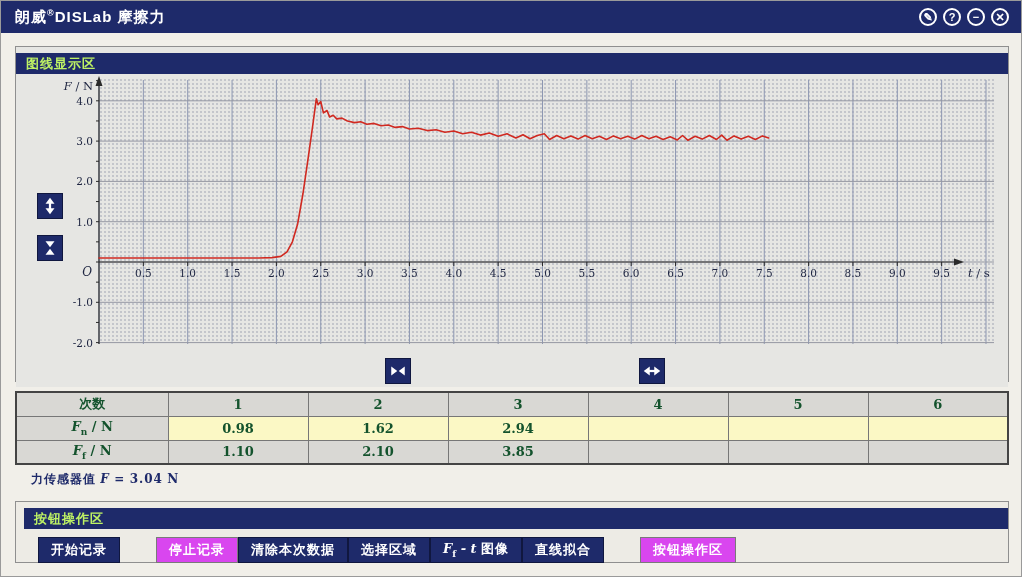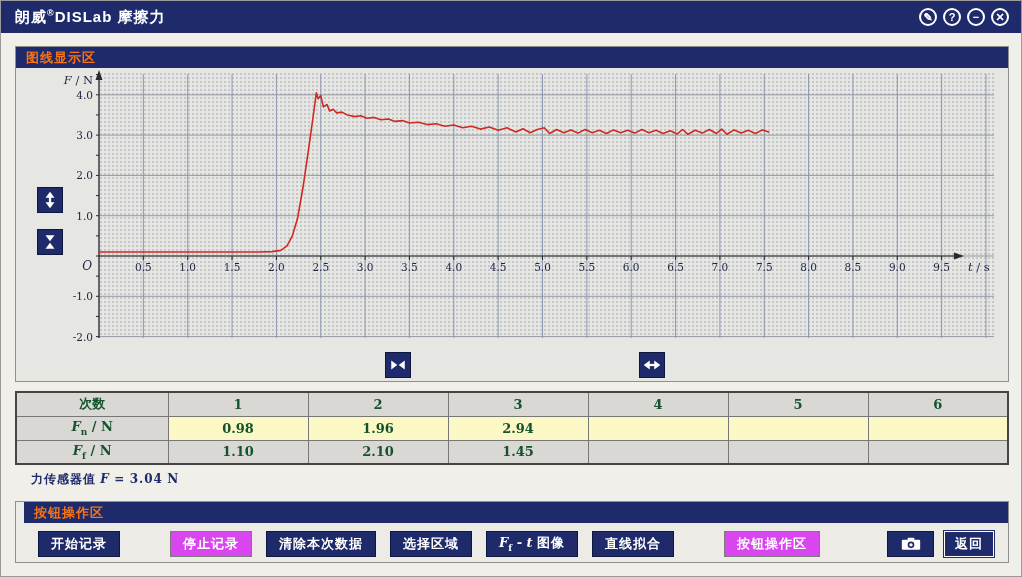--- a/index.html
+++ b/index.html
@@ -24,23 +24,24 @@
     width:18px; height:18px; border:2px solid #fff; border-radius:50%;
     color:#fff; font-size:11px; font-weight:bold; line-height:14px;
     text-align:center; cursor:pointer; background:transparent;
   }
   
   .graph-panel {
     position:absolute; left:14px; top:45px; width:994px; height:336px;
     border:1px solid #8f8f8f; background:#e6e6e3;
   }
   .panel-header {
-    height:21px; background:#1e2a6a; color:#f97316;
+    height:21px; background:#1e2a6a; color:#bef264;
     font-size:13px; font-weight:bold; line-height:21px; padding-left:10px;
     letter-spacing:1px;
+    margin-top:6px;
   }
   .chart-body { position:relative; width:100%; height:313px; background:#e6e6e3; }
   .chart-texture {
     position:absolute; left:83px; top:4px; width:895px; height:265px;
     background-image:radial-gradient(circle, #b6b9c2 0.7px, transparent 0.9px);
     background-size:4px 4px; opacity:.75; pointer-events:none;
   }
   .chart-svg { position:absolute; left:0; top:0; }
   .sq-btn {
     position:absolute; width:26px; height:26px; background:#1e2a6a;
@@ -73,21 +74,21 @@
     position:absolute; left:30px; top:470px;
     color:#1e2a6a; font-size:12px; font-weight:bold; letter-spacing:1px;
   }
   .sensor-line .fsym { font-weight:bold; }
   
   .btn-panel {
     position:absolute; left:14px; top:500px; width:994px; height:62px;
     border:1px solid #8f8f8f; background:#edebe5;padding-left:8px;
   }
   .btn-row {
-    display:flex; align-items:center; height:41px; padding:0 14px; gap:14px;
+    display:flex; align-items:center; height:41px; padding:0 14px; 
   }
   .op-btn {
     height:26px; padding:0 12px; background:#1e2a6a; color:#fff;
     font-family:"Liberation Sans", sans-serif;
     font-size:13px; font-weight:bold; border:1px solid #10173f;
     cursor:pointer; letter-spacing:1px; white-space:nowrap;
   }
   .op-btn.disabled { background:#d946ef; border-color:#7a7a7a;margin-left:36px; }
   .op-btn .fsym { font-weight:bold; font-size:13px; letter-spacing:0; }
   .right-group { margin-left:auto; display:flex; gap:10px; align-items:center; }
@@ -246,33 +247,33 @@
     <td class="serifnum">3</td>
     <td class="serifnum">4</td>
     <td class="serifnum">5</td>
     <td class="serifnum">6</td>
   </tr>
   <tr>
     <td class="c-label">
       <span class="fsym"><span>F</span><sub>n</sub></span><span class="serifnum"> / N</span>
     </td>
     <td class="hl serifnum">0.98</td>
-    <td class="hl serifnum">1.96</td>
+    <td class="hl serifnum">1.62</td>
     <td class="hl serifnum">2.94</td>
     <td class="hl serifnum"></td>
     <td class="hl serifnum"></td>
     <td class="hl serifnum"></td>
   </tr>
   <tr>
     <td class="c-label">
       <span class="fsym"><span>F</span><sub>f</sub></span><span class="serifnum"> / N</span>
     </td>
     <td class="serifnum">1.10</td>
     <td class="serifnum">2.10</td>
-    <td class="serifnum">1.45</td>
+    <td class="serifnum">3.85</td>
     <td class="serifnum"></td>
     <td class="serifnum"></td>
     <td class="serifnum"></td>
   </tr>
 </tbody>
   </table>
 
 <div class="sensor-line">
   <span>力传感器值</span>
   <span class="fsym">F</span>
@@ -284,25 +285,14 @@
 <div class="btn-panel">
   <div class="panel-header">按钮操作区</div>
   <div class="btn-row">
     <button class="op-btn">开始记录</button>
     <button class="op-btn disabled">停止记录</button>
     <button class="op-btn">清除本次数据</button>
     <button class="op-btn">选择区域</button>
     <button class="op-btn"><span class="fsym"><span>F</span><sub>f</sub><span> - t </span></span><span>图像</span></button>
     <button class="op-btn">直线拟合</button>
     <button class="op-btn disabled">按钮操作区</button>
-    <div class="right-group">
-      <button class="op-btn icon-btn">
-        <svg width="20" height="14" viewBox="0 0 24 16">
-          <rect x="1" y="3" width="22" height="12" rx="1.5" fill="#fff"></rect>
-          <rect x="8" y="0.5" width="8" height="4" rx="1" fill="#fff"></rect>
-          <circle cx="12" cy="9" r="4" fill="#1e2a6a"></circle>
-          <circle cx="12" cy="9" r="2" fill="#fff"></circle>
-        </svg>
-      </button>
-      <button class="op-btn back-btn">返回</button>
-    </div>
   </div>
 </div>
 
 </body></html>

